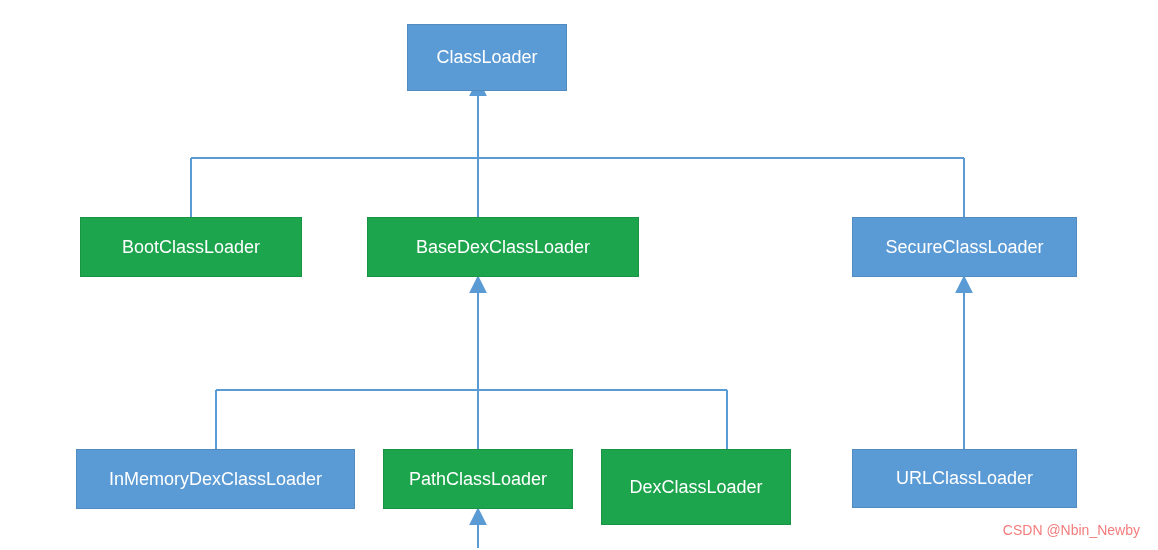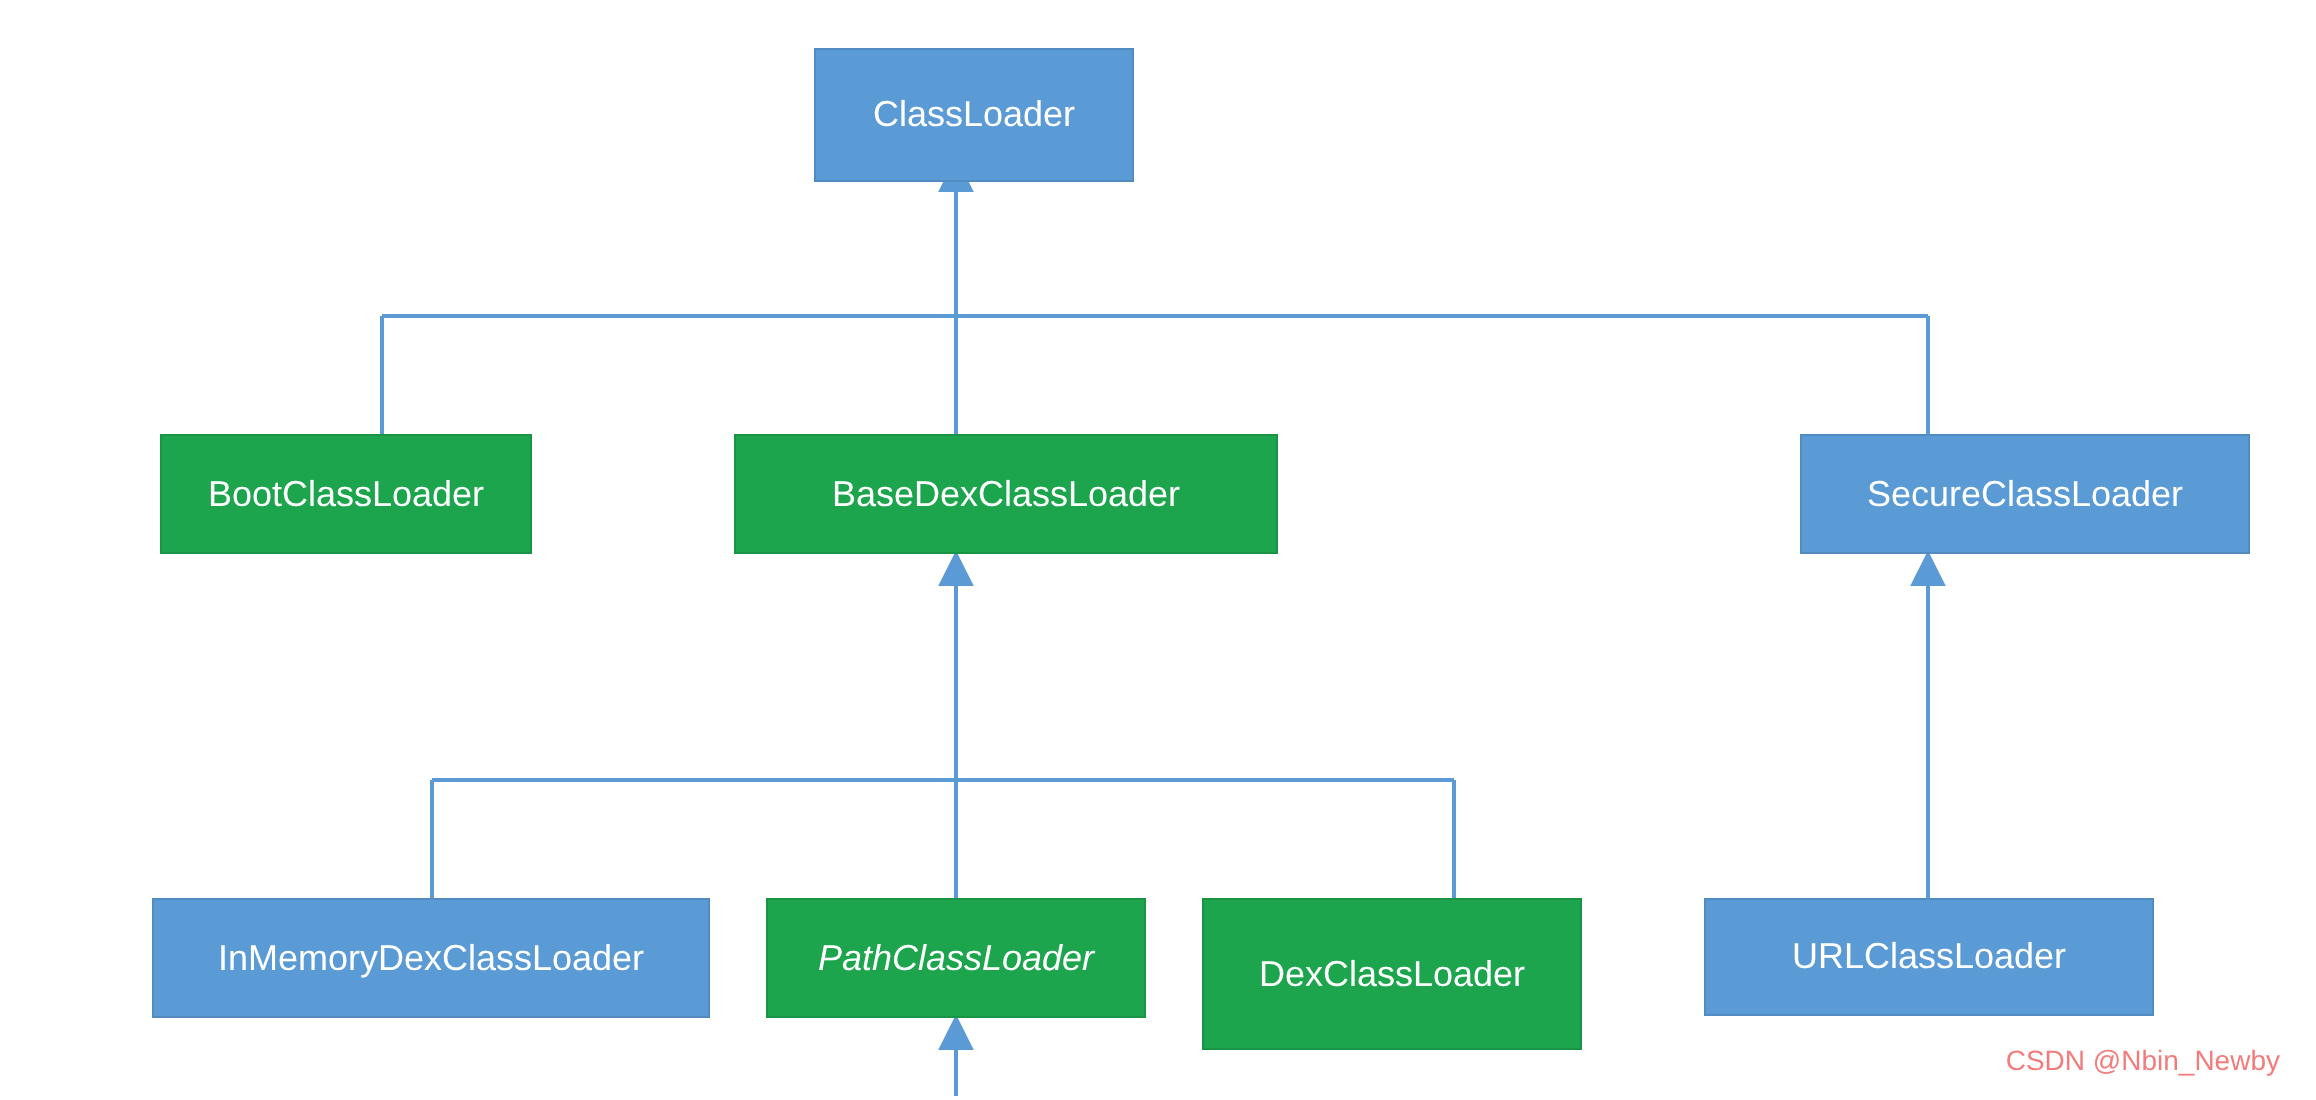--- a/index.html
+++ b/index.html
@@ -62,34 +62,34 @@
 
   <line x1="964" y1="277" x2="964" y2="449" stroke="#5b9bd5" stroke-width="2" marker-start="url(#arrow)"></line>
 
   <line x1="478" y1="509" x2="478" y2="548" stroke="#5b9bd5" stroke-width="2" marker-start="url(#arrow)"></line>
 </svg>
 
 <div class="node blue" style="left:407px; top:24px; width:160px; height:67px;">
   <span>ClassLoader</span>
 </div>
 
-<div class="node green" style="left:80px; top:217px; width:186px; height:60px;">
+<div class="node green" style="left:80px; top:217px; width:222px; height:60px;">
   <span>BootClassLoader</span>
 </div>
 <div class="node green" style="left:367px; top:217px; width:272px; height:60px;">
   <span>BaseDexClassLoader</span>
 </div>
-<div class="node blue" style="left:852px; top:217px; width:225px; height:60px;margin-left:48px;">
+<div class="node blue" style="left:852px; top:217px; width:225px; height:60px;">
   <span>SecureClassLoader</span>
 </div>
 
 <div class="node blue" style="left:76px; top:449px; width:279px; height:60px;">
   <span>InMemoryDexClassLoader</span>
 </div>
-<div class="node green" style="left:383px; top:449px; width:190px; height:60px;font-style:italic;">
+<div class="node green" style="left:383px; top:449px; width:190px; height:60px;">
   <span>PathClassLoader</span>
 </div>
 <div class="node green" style="left:601px; top:449px; width:190px; height:76px;">
   <span>DexClassLoader</span>
 </div>
 <div class="node blue" style="left:852px; top:449px; width:225px; height:59px;">
   <span>URLClassLoader</span>
 </div>
 
 <div class="watermark">CSDN @Nbin_Newby</div>

